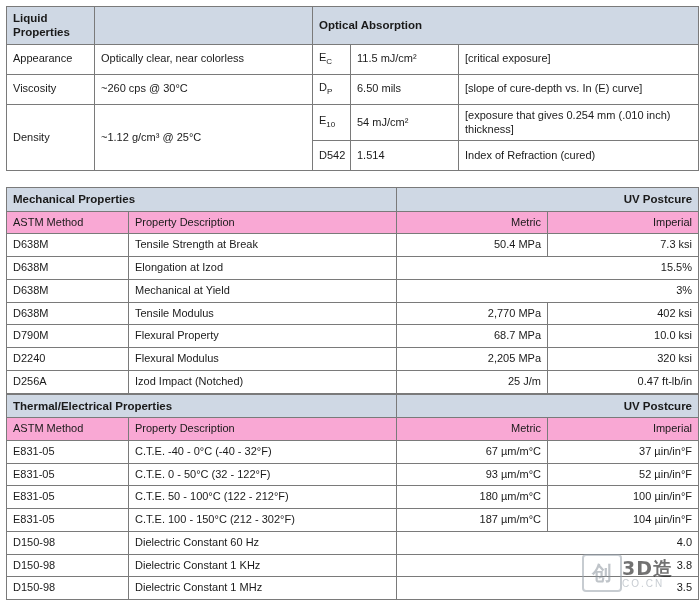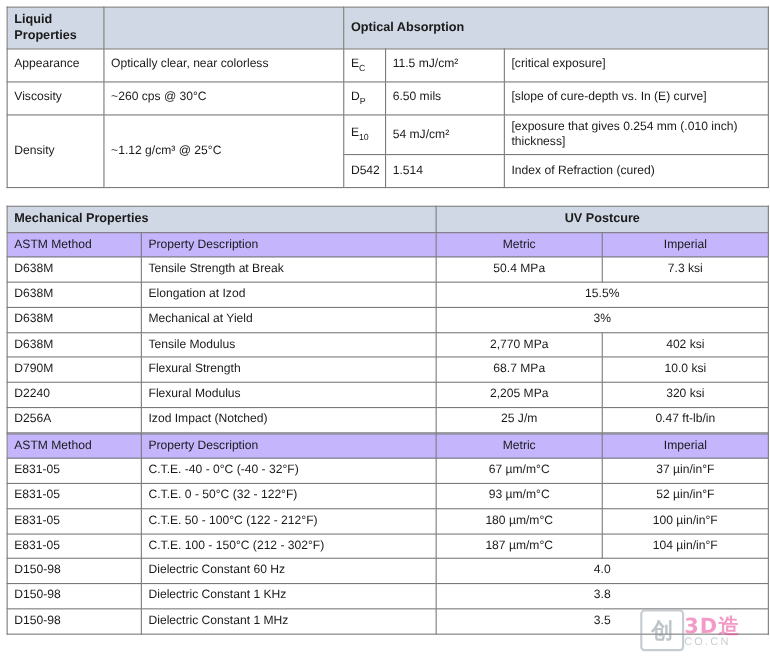--- a/index.html
+++ b/index.html
@@ -36,24 +36,24 @@
     font-size: 11px;
     line-height: 1.25;
     color: #1a1a1a;
   }
   .hdr {
     background: #cfd8e4;
     font-weight: bold;
     font-size: 11.5px;
   }
   .hdr-sub {
-    background: #c4b5fd;
+    background: #f9a8d4;
     font-weight: normal;
   }
-  .ctr { text-align: center; }
+  .ctr { text-align: right; }
   .nowrap { white-space: nowrap; }
   .sub { font-size: 8px; vertical-align: sub; }
   .spacer { height: 16px; }
   .t1 td { height: 21px; }
   .t1 td.tallcell { height: 42px; }
   .watermark {
     position: absolute;
     right: 8px;
     bottom: 8px;
     width: 110px;
@@ -70,21 +70,21 @@
     color: #8c949d;
     font-size: 20px;
     font-weight: bold;
     text-align: center;
     line-height: 34px;
     font-family: "DejaVu Sans", sans-serif;
   }
   .wm-text {
     position: absolute;
     left: 40px; top: 2px;
-    color: #ec4899;
+    color: #000000;
     font-size: 19px;
     font-weight: bold;
     letter-spacing: 1px;
     font-family: "DejaVu Sans", sans-serif;
   }
   .wm-sub {
     position: absolute;
     left: 40px; top: 24px;
     color: #9aa3ad;
     font-size: 10px;
@@ -177,21 +177,21 @@
         <td class="ctr" colspan="2">3%</td>
       </tr>
       <tr>
         <td>D638M</td>
         <td>Tensile Modulus</td>
         <td class="ctr">2,770 MPa</td>
         <td class="ctr">402 ksi</td>
       </tr>
       <tr>
         <td>D790M</td>
-        <td>Flexural Strength</td>
+        <td>Flexural Property</td>
         <td class="ctr">68.7 MPa</td>
         <td class="ctr">10.0 ksi</td>
       </tr>
       <tr>
         <td>D2240</td>
         <td>Flexural Modulus</td>
         <td class="ctr">2,205 MPa</td>
         <td class="ctr">320 ksi</td>
       </tr>
       <tr>
@@ -204,20 +204,24 @@
   </table>
 
   <table>
     <colgroup>
       <col style="width:122px">
       <col style="width:268px">
       <col style="width:151px">
       <col style="width:151px">
     </colgroup>
     <tbody>
+      <tr>
+        <td class="hdr" colspan="2">Thermal/Electrical Properties</td>
+        <td class="hdr ctr" colspan="2">UV Postcure</td>
+      </tr>
       <tr>
         <td class="hdr-sub">ASTM Method</td>
         <td class="hdr-sub">Property Description</td>
         <td class="hdr-sub ctr">Metric</td>
         <td class="hdr-sub ctr">Imperial</td>
       </tr>
       <tr>
         <td>E831-05</td>
         <td>C.T.E. -40 - 0°C (-40 - 32°F)</td>
         <td class="ctr">67 µm/m°C</td>

